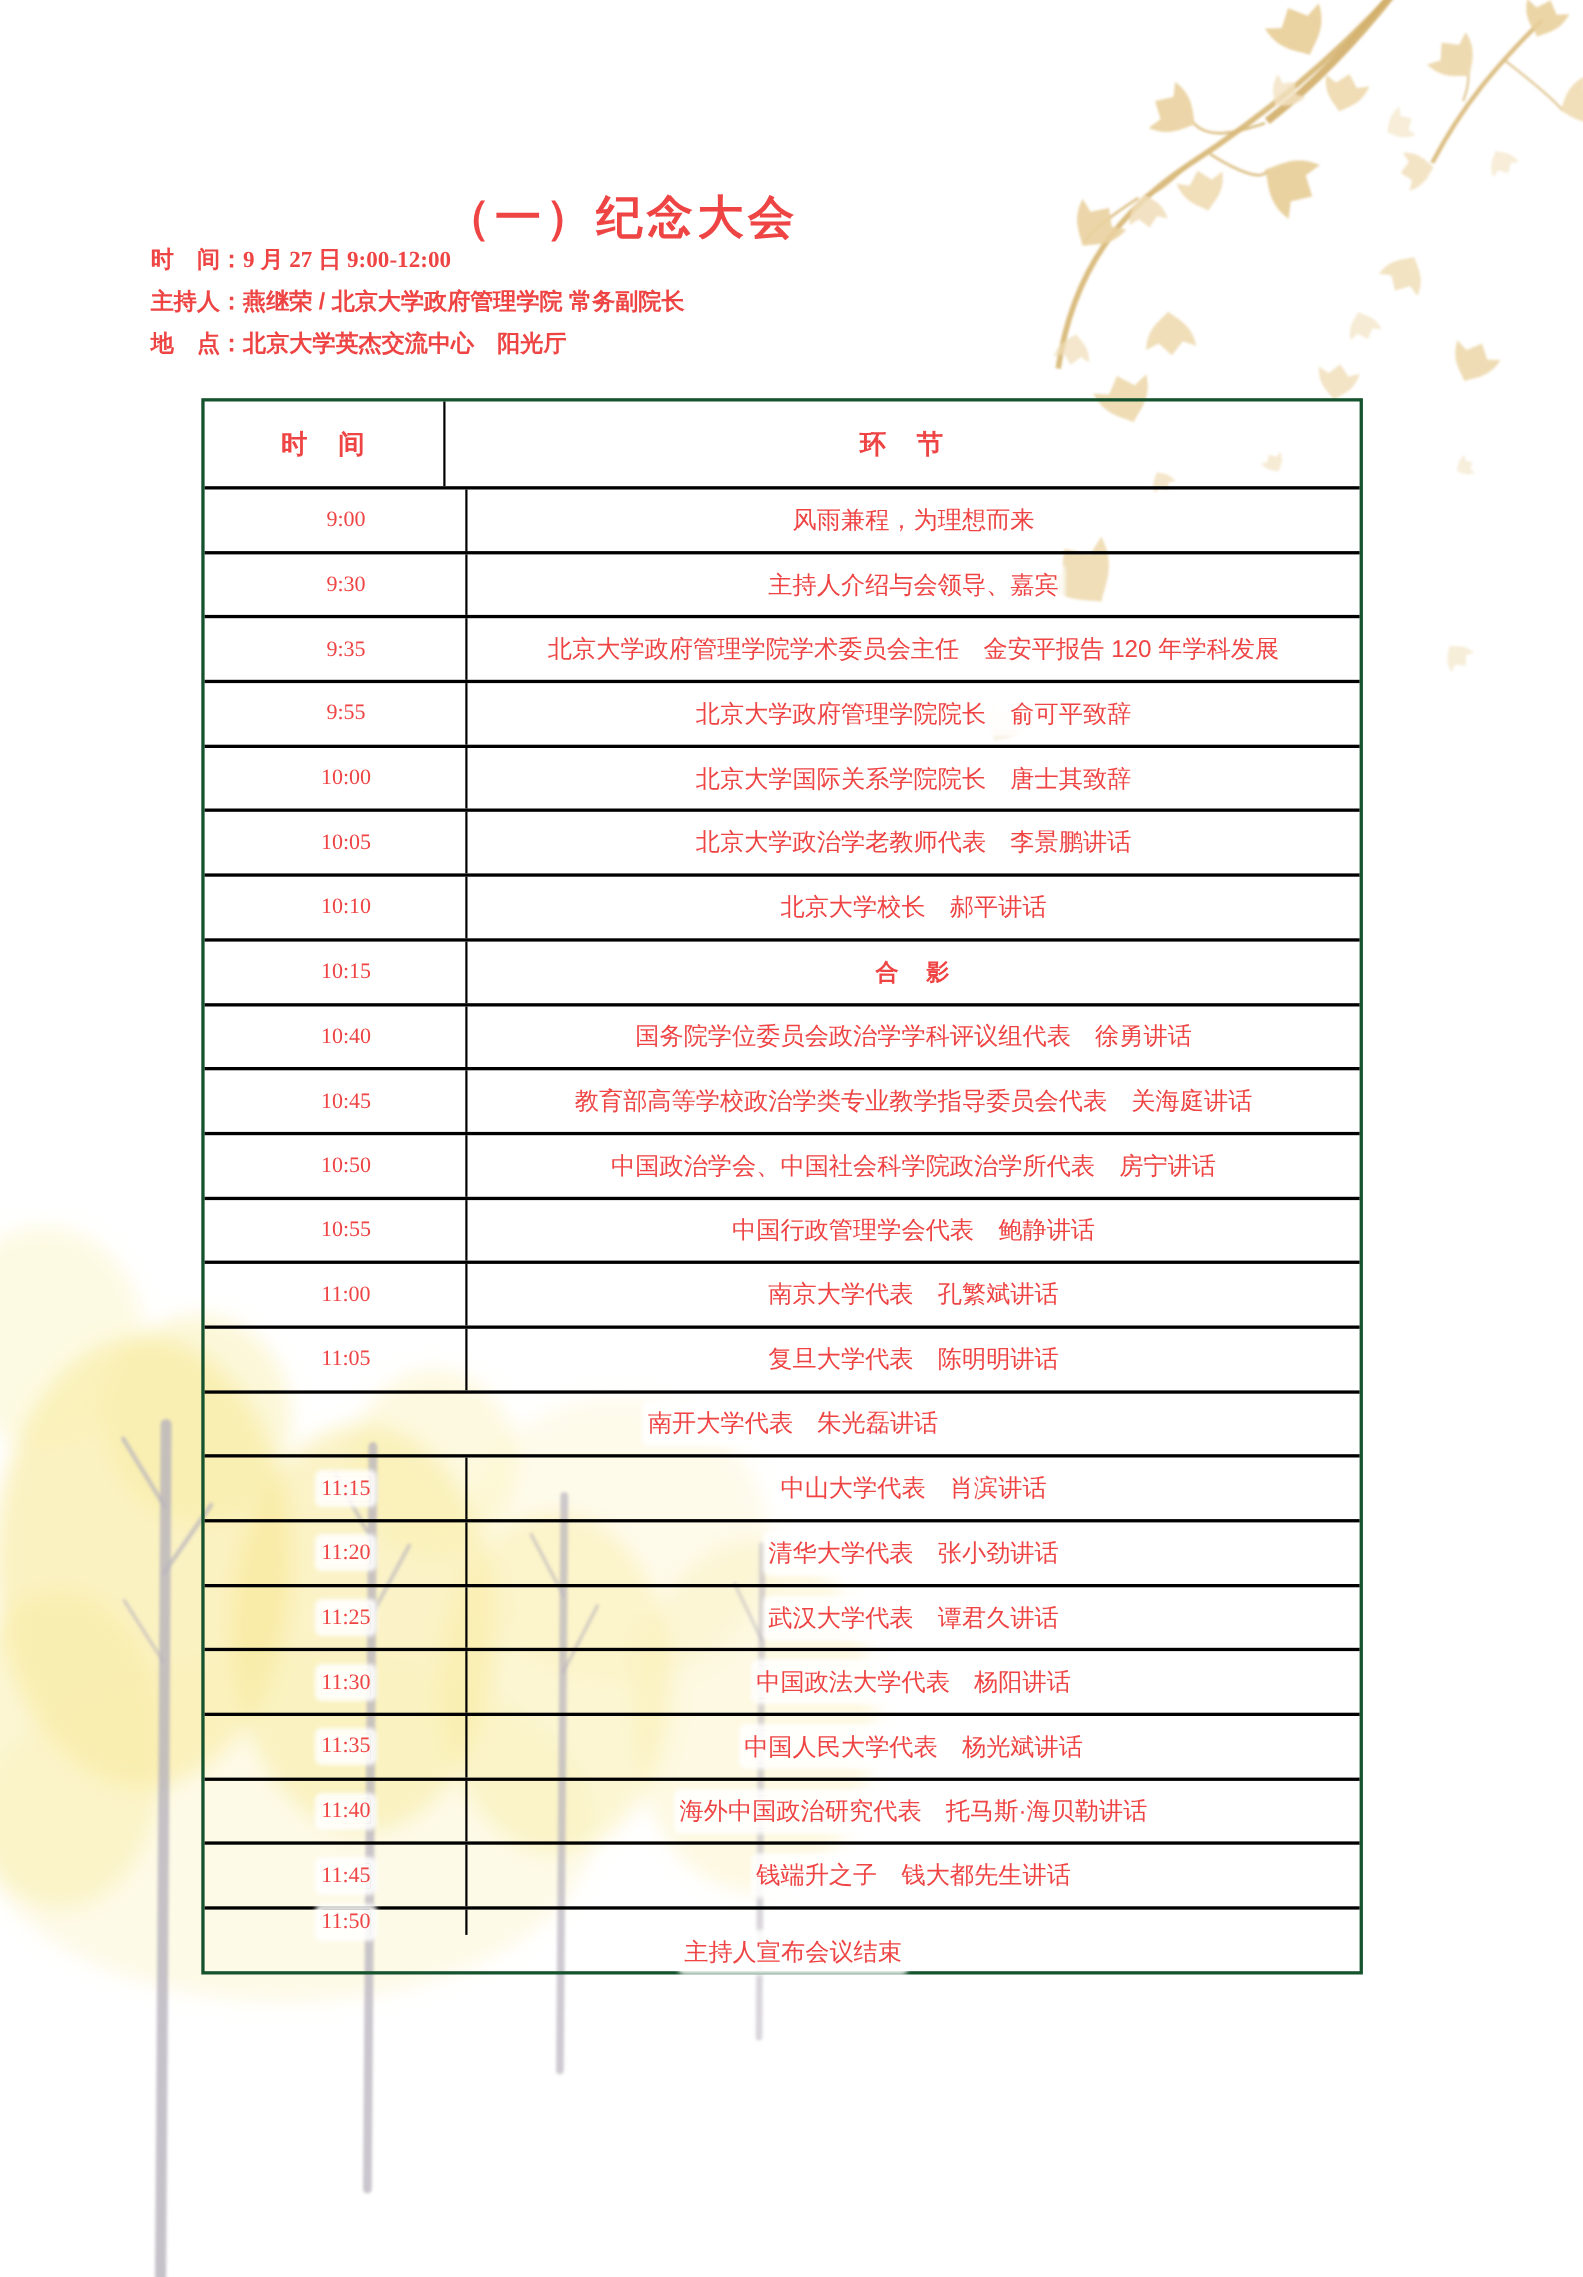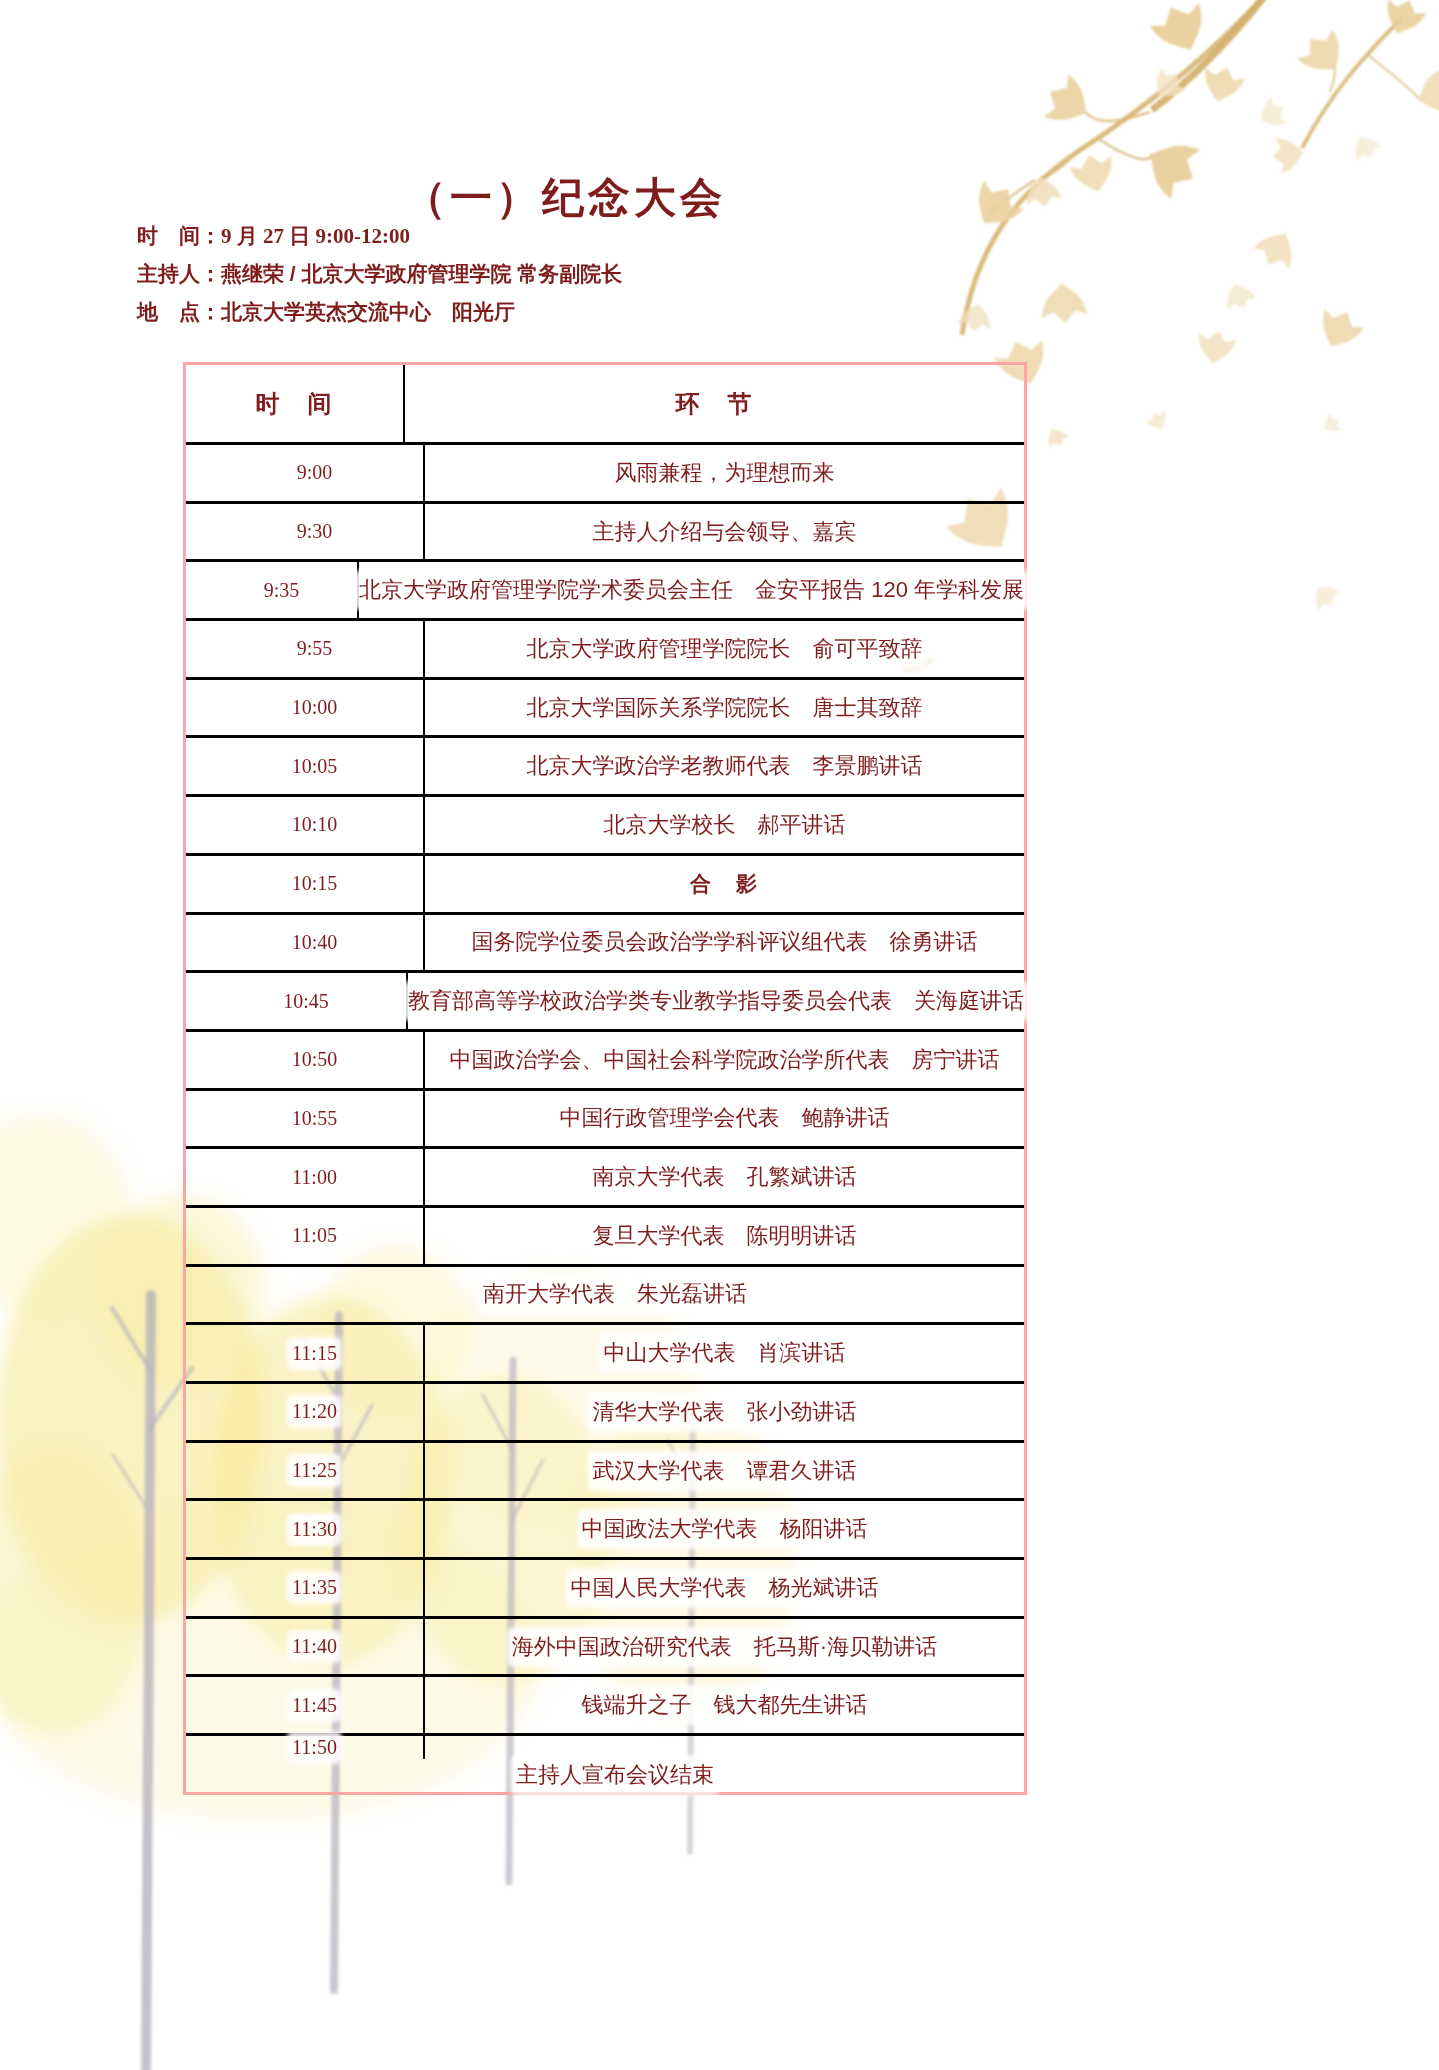--- a/index.html
+++ b/index.html
@@ -3,38 +3,38 @@
 <meta charset="utf-8">
 <style>
   html,body{margin:0;padding:0;background:#888;}
   .page{
     position:relative;
     width:1439px;height:2070px;
     margin:0 auto;
     background:#ffffff;
     overflow:hidden;
     font-family:"Liberation Sans","DejaVu Sans",sans-serif;
-    color:#7f1d1d;
+    color:#ef4444;
   }
   .decor{position:absolute;left:0;top:0;z-index:0;pointer-events:none;}
   .title{
     position:absolute;left:0;top:170px;width:1130px;
     text-align:center;margin:0;
     font-size:42px;font-weight:700;letter-spacing:4px;
     z-index:2;
   }
   .info{
     position:absolute;left:137px;top:217px;z-index:2;
     font-size:21px;font-weight:700;line-height:38px;
     white-space:nowrap;
   }
   .info .num{font-family:"Liberation Serif","DejaVu Serif",serif;}
   .schedule{
-    position:absolute;left:183px;top:362px;width:844px;
-    border:3px solid #fca5a5;box-sizing:border-box;
+    position:absolute;left:183px;top:362px;width:1056px;
+    border:3px solid #14532d;box-sizing:border-box;
     z-index:1;
     background:transparent;
   }
   .thead{
     display:flex;height:80px;border-bottom:3px solid #000;box-sizing:border-box;
   }
   .th{
     display:flex;align-items:center;justify-content:center;
     font-size:24px;font-weight:700;letter-spacing:2px;
   }

